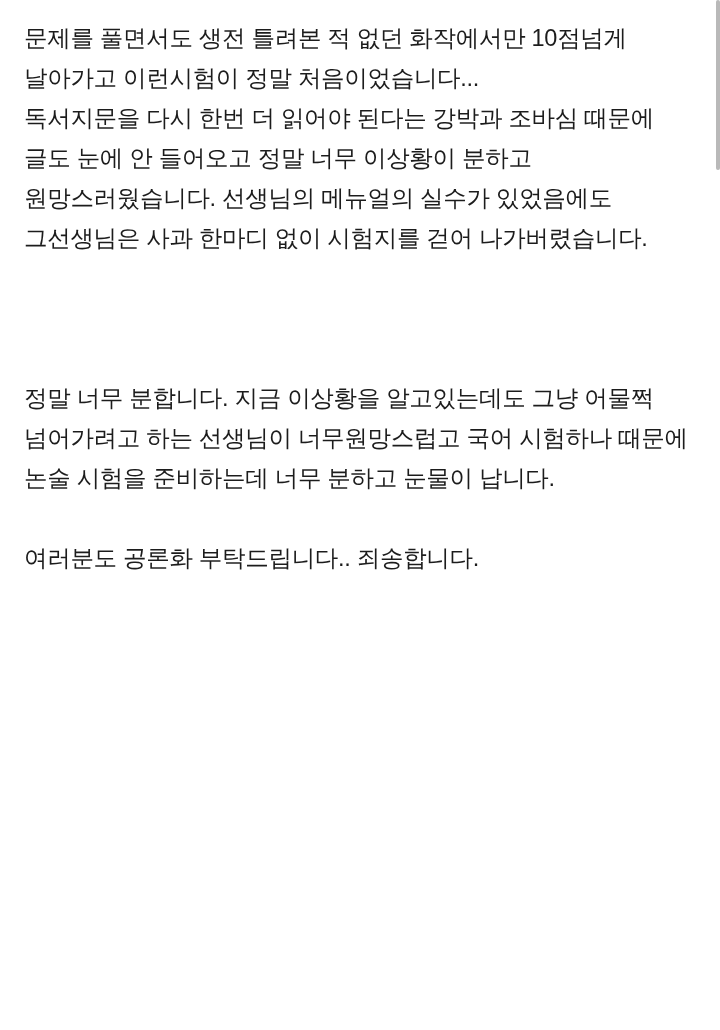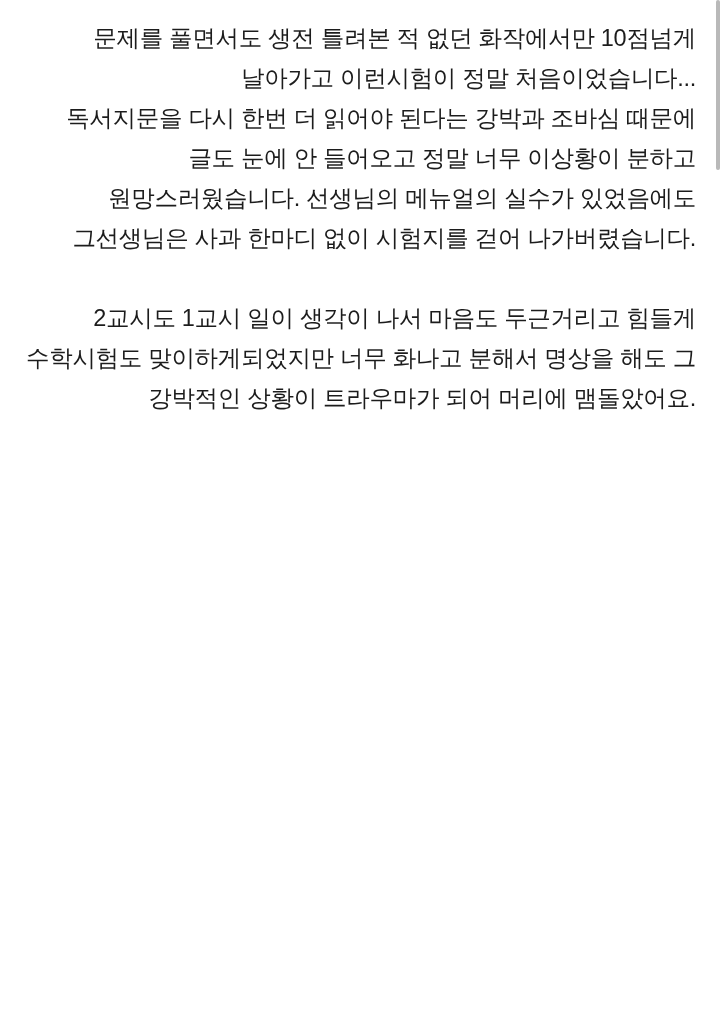--- a/index.html
+++ b/index.html
@@ -26,21 +26,20 @@
     font-size: 23.5px;
     line-height: 40px;
     letter-spacing: -0.3px;
     color: #1c1c1c;
     word-break: keep-all;
     overflow-wrap: break-word;
   }
   .para {
     margin: 0;
     white-space: pre-wrap;
-    text-align: right;
   }
   .para-gap {
     height: 40px;
   }
   .scrollbar-track {
     position: absolute;
     top: 0;
     right: 0;
     width: 4px;
     height: 100%;
@@ -60,27 +59,28 @@
 <body>
 
 <div id="page">
 
   <div class="post-body">
 
     <p class="para">문제를 풀면서도 생전 틀려본 적 없던 화작에서만 10점넘게 날아가고 이런시험이 정말 처음이었습니다...
 독서지문을 다시 한번 더 읽어야 된다는 강박과 조바심 때문에 글도 눈에 안 들어오고 정말 너무 이상황이 분하고 원망스러웠습니다. 선생님의 메뉴얼의 실수가 있었음에도 그선생님은 사과 한마디 없이 시험지를 걷어 나가버렸습니다.</p>
     <div class="para-gap"></div>
 
-    <p class="para">2교시도 1교시 일이 생각이 나서 마음도 두근거리고 힘들게 수학시험도 맞이하게되었지만 너무 화나고 분해서 명상을 해도 그 강박적인 상황이 트라우마가 되어 머리에 맴돌았어요.</p>
     <div class="para-gap"></div>
 
     <div class="para-gap"></div>
 
+    <p class="para">정말 너무 분합니다. 지금 이상황을 알고있는데도 그냥 어물쩍 넘어가려고 하는 선생님이 너무원망스럽고 국어 시험하나 때문에 논술 시험을 준비하는데 너무 분하고 눈물이 납니다.</p>
     <div class="para-gap"></div>
 
+    <p class="para">여러분도 공론화 부탁드립니다.. 죄송합니다.</p>
 
   </div>
 
   <div class="scrollbar-track">
     <div class="scrollbar-thumb"></div>
   </div>
 
 </div>
 
 </body></html>

